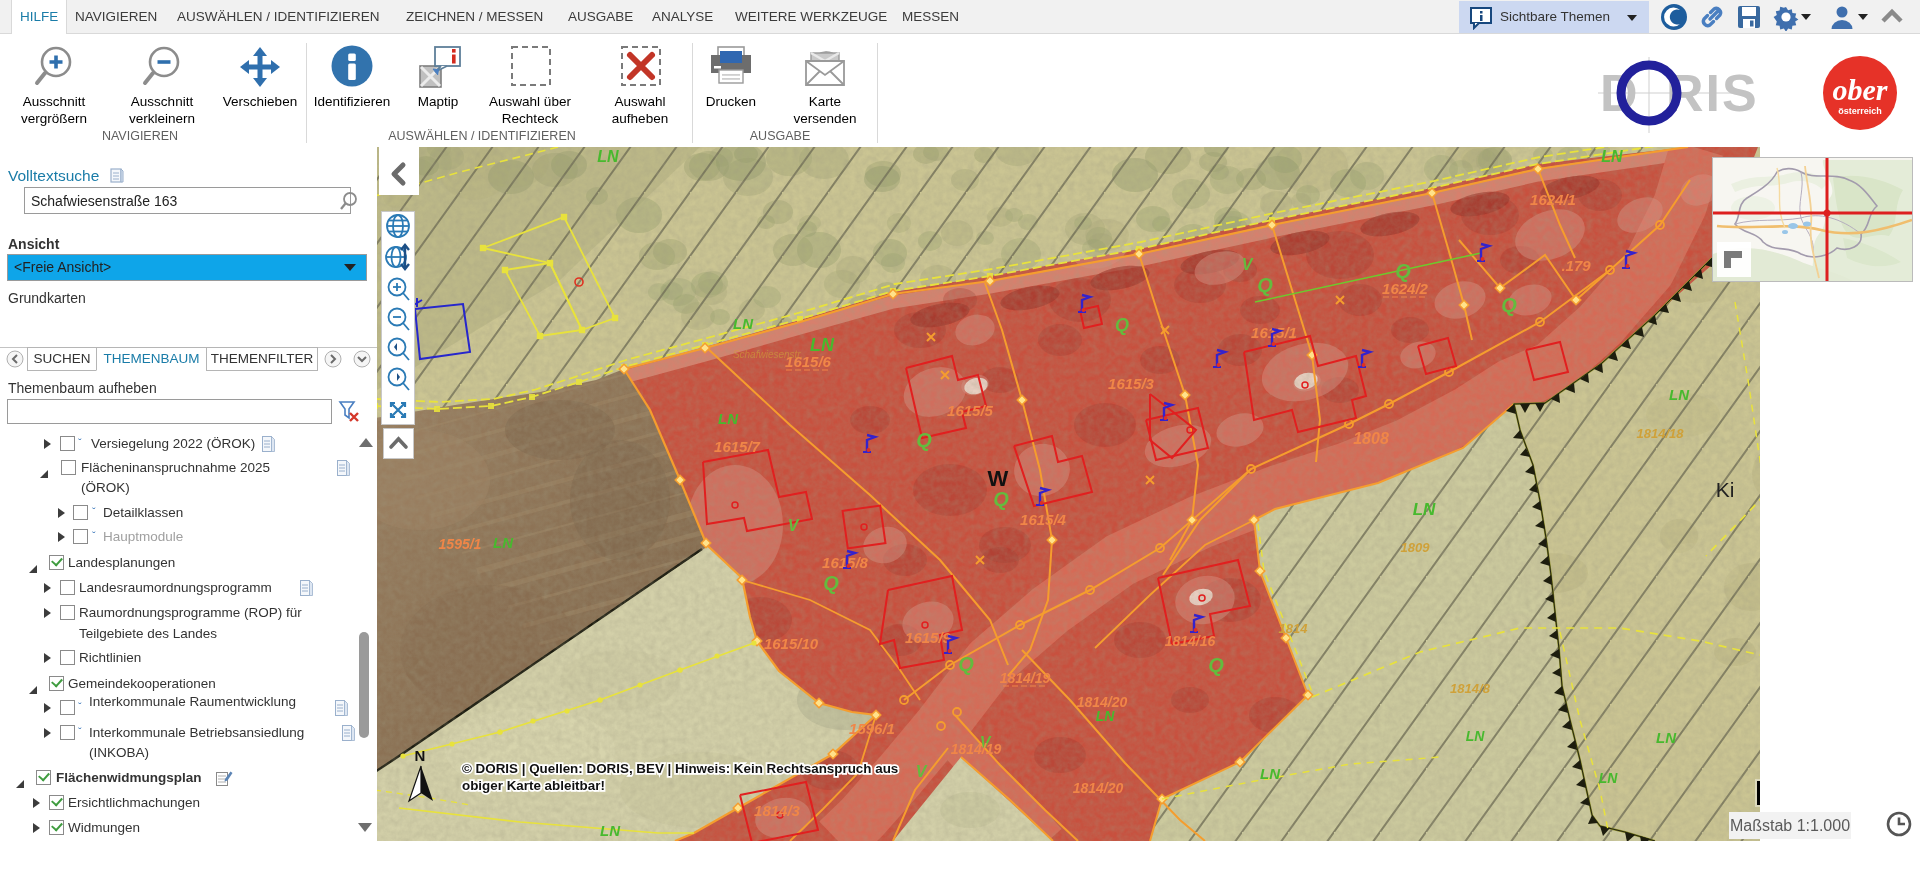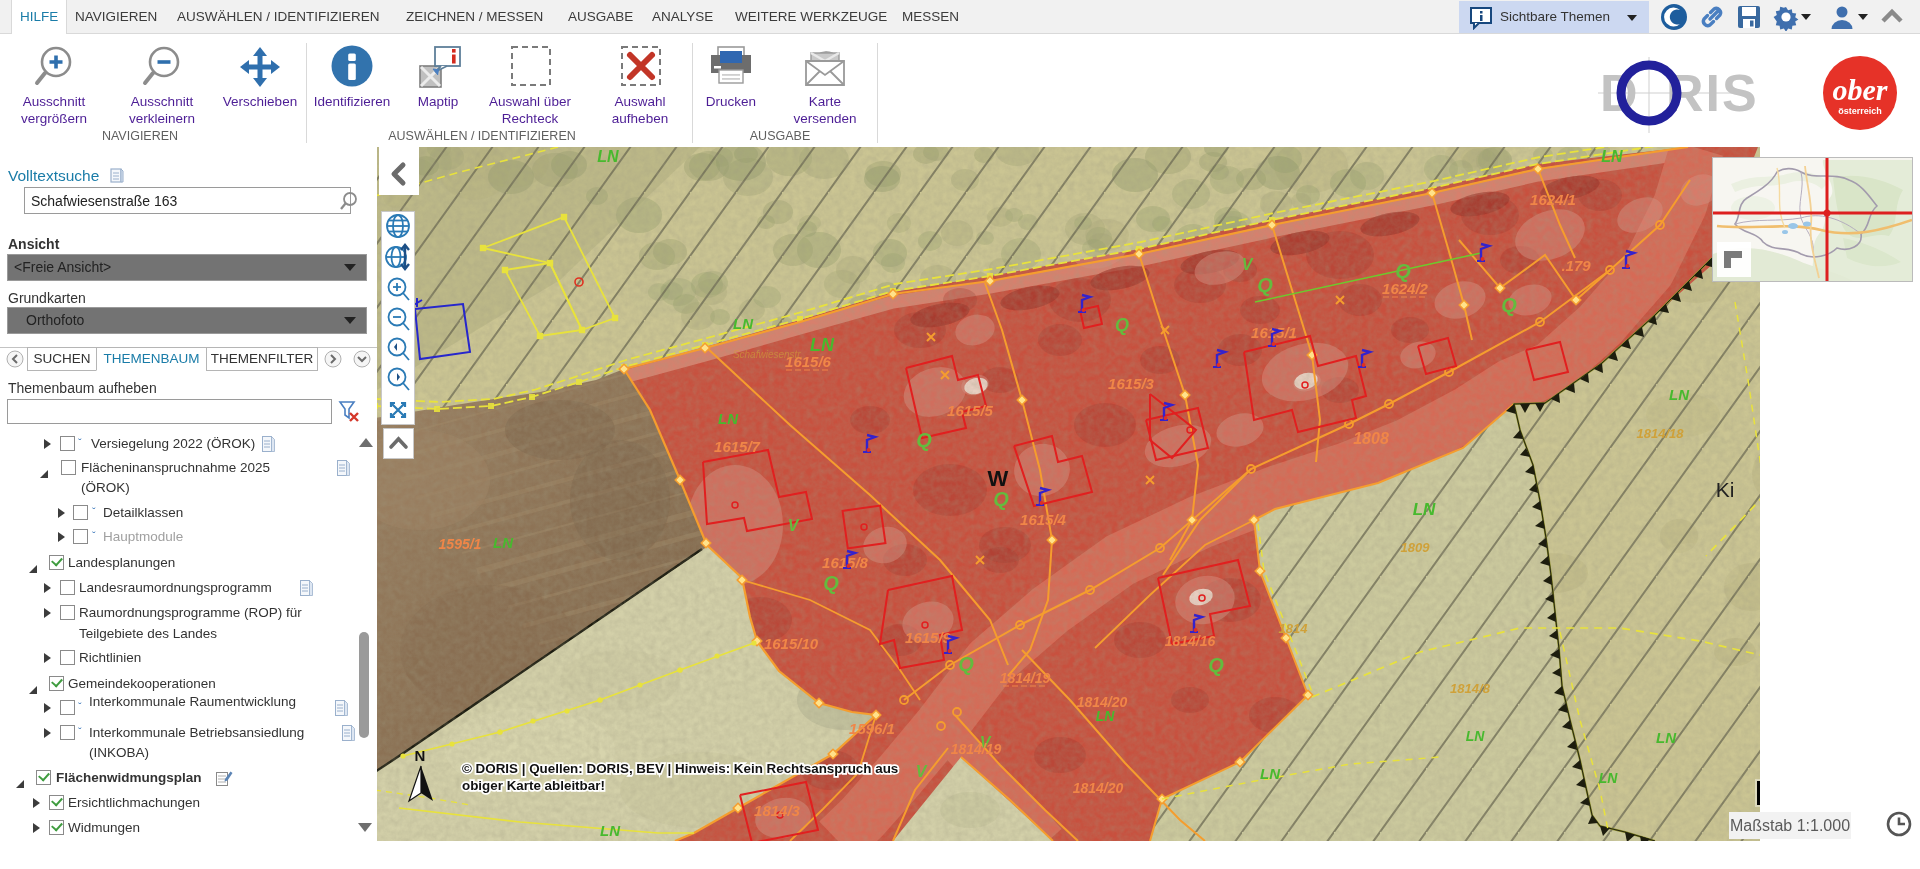--- a/index.html
+++ b/index.html
@@ -10,30 +10,30 @@
 
 #topbar{position:absolute;left:0;top:0;width:1920px;height:34px;background:#f1f1f1;border-bottom:1px solid #d9d9d9;}
 #topbar .tab{position:absolute;top:0;height:34px;line-height:34px;font-size:13.5px;color:#3b3b3b;white-space:nowrap;}
 #topbar .tab.active{background:#fff;color:#1a7ca8;border-left:1px solid #d9d9d9;border-right:1px solid #d9d9d9;}
 .tbico{position:absolute;top:4px;}
 #sichtbare{position:absolute;left:1459px;top:1px;width:190px;height:32px;background:#ccd8f1;font-size:13.5px;color:#333;}
 #sichtbare span.txt{position:absolute;left:41px;top:8px;}
 #sichtbare .car{position:absolute;right:12px;top:14px;width:0;height:0;border-left:5px solid transparent;border-right:5px solid transparent;border-top:6px solid #222;}
 
 #ribbon{position:absolute;left:0;top:35px;width:1920px;height:112px;background:#fff;}
-.rbtn{position:absolute;text-align:center;color:#4c1d95;font-size:13.5px;line-height:17px;}
+.rbtn{position:absolute;text-align:center;color:#000000;font-size:13.5px;line-height:17px;}
 .rbtn .ric{display:block;margin:0 auto 4px auto;}
 .rgrp{position:absolute;top:94px;font-size:12.5px;color:#5f5f5f;text-align:center;}
 .rsep{position:absolute;top:8px;height:100px;width:1px;background:#d9d9d9;}
 
 #sidebar{position:absolute;left:0;top:147px;width:404px;height:694px;background:#fff;font-size:13.5px;color:#333;}
 .slabel{color:#333;font-size:14px}
 #vts{position:absolute;left:8px;top:20px;font-size:15.5px;color:#1a7ca8;}
 input.sin{position:absolute;font-family:"Liberation Sans",sans-serif;font-size:14px;color:#222;border:1px solid #9a9a9a;background:#fff;padding:0 6px;}
-.ddown{position:absolute;border:1px solid #9a9a9a;background:#737373;font-size:14px;color:#222;}
+.ddown{position:absolute;border:1px solid #9a9a9a;background:#0ea5e9;font-size:14px;color:#222;}
 .ddown .car{position:absolute;right:10px;top:9px;width:0;height:0;border-left:6px solid transparent;border-right:6px solid transparent;border-top:7px solid #222;}
 .tabbtn{position:absolute;top:200px;height:24px;border:1px solid #b5b5b5;background:#fff;font-size:13.5px;color:#333;line-height:22px;text-align:center;}
 .trow{position:absolute;white-space:nowrap;font-size:13.5px;color:#333;}
 .cb{position:absolute;width:15px;height:15px;border:1px solid #8a8a8a;background:#fff;top:0px;}
 .cb.on:before{content:"";position:absolute;left:2px;top:1px;width:8px;height:5px;border-left:2.5px solid #3f9c3f;border-bottom:2.5px solid #3f9c3f;transform:rotate(-48deg);}
 .tri{position:absolute;width:0;height:0;top:3px;}
 .tri.cl{border-top:5px solid transparent;border-bottom:5px solid transparent;border-left:7px solid #3c3c3c;}
 .tri.op{border-left:8px solid transparent;border-top:8px solid transparent;border-bottom:8px solid #3c3c3c;margin-top:-1px;}
 .carv{color:#2b6cb5;font-size:11px;position:absolute;top:1px;}
 
@@ -214,24 +214,20 @@
     <svg style="position:absolute;left:339px;top:44px;" width="20" height="20" viewBox="0 0 20 20">
         <circle cx="11" cy="8" r="6" fill="none" stroke="#8c8c8c" stroke-width="1.8"></circle>
         <path d="M6.5 12.5 L2 18" stroke="#8c8c8c" stroke-width="2.3"></path>
       </svg>
     <div class="slabel" style="position:absolute;left:8px;top:89px;font-weight:bold;">Ansicht</div>
     <div class="ddown" style="left:7px;top:107px;width:360px;height:27px;">
         <span style="position:absolute;left:6px;top:4px;">&lt;Freie Ansicht&gt;</span>
         <span class="car"></span>
       </div>
     <div class="slabel" style="position:absolute;left:8px;top:143px;">Grundkarten</div>
-    <div class="ddown" style="left:7px;top:160px;width:360px;height:27px;">
-        <span style="position:absolute;left:18px;top:4px;">Orthofoto</span>
-        <span class="car"></span>
-      </div>
     <svg style="position:absolute;left:6px;top:203px;" width="18" height="18" viewBox="0 0 18 18">
         <circle cx="9" cy="9" r="8" fill="#f5f5f5" stroke="#b0b0b0" stroke-width="1"></circle>
         <path d="M11 5 L7 9 L11 13" fill="none" stroke="#6b6b6b" stroke-width="2"></path>
       </svg>
     <div style="position:absolute;left:0;top:200px;width:377px;height:1px;background:#c3c3c3;"></div>
     <div class="tabbtn" style="left:27px;width:70px;">SUCHEN</div>
     <div class="tabbtn" style="left:96px;width:111px;color:#1a7ca8;border-bottom-color:#fff;">THEMENBAUM</div>
     <div class="tabbtn" style="left:206px;width:112px;">THEMENFILTER</div>
     <svg style="position:absolute;left:324px;top:203px;" width="18" height="18" viewBox="0 0 18 18">
         <circle cx="9" cy="9" r="8" fill="#f5f5f5" stroke="#b0b0b0" stroke-width="1"></circle>

